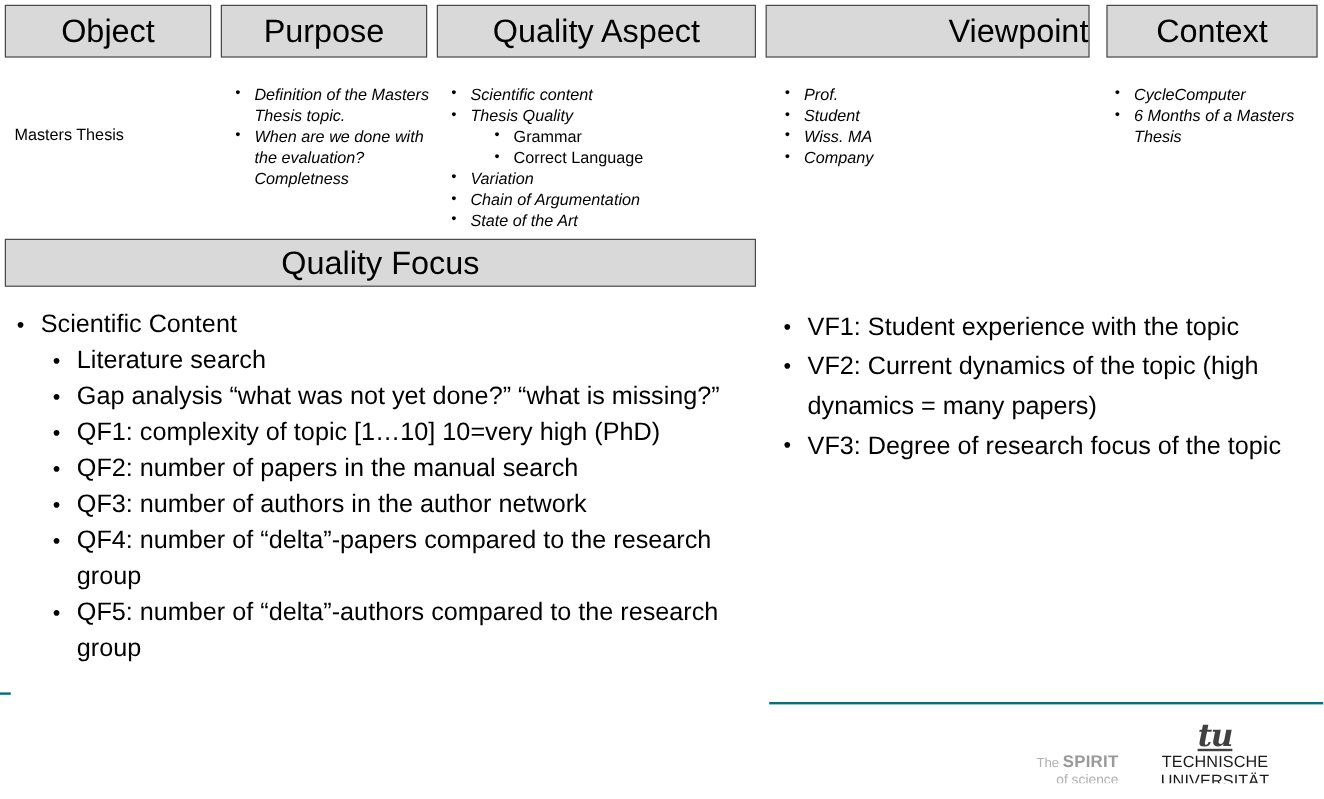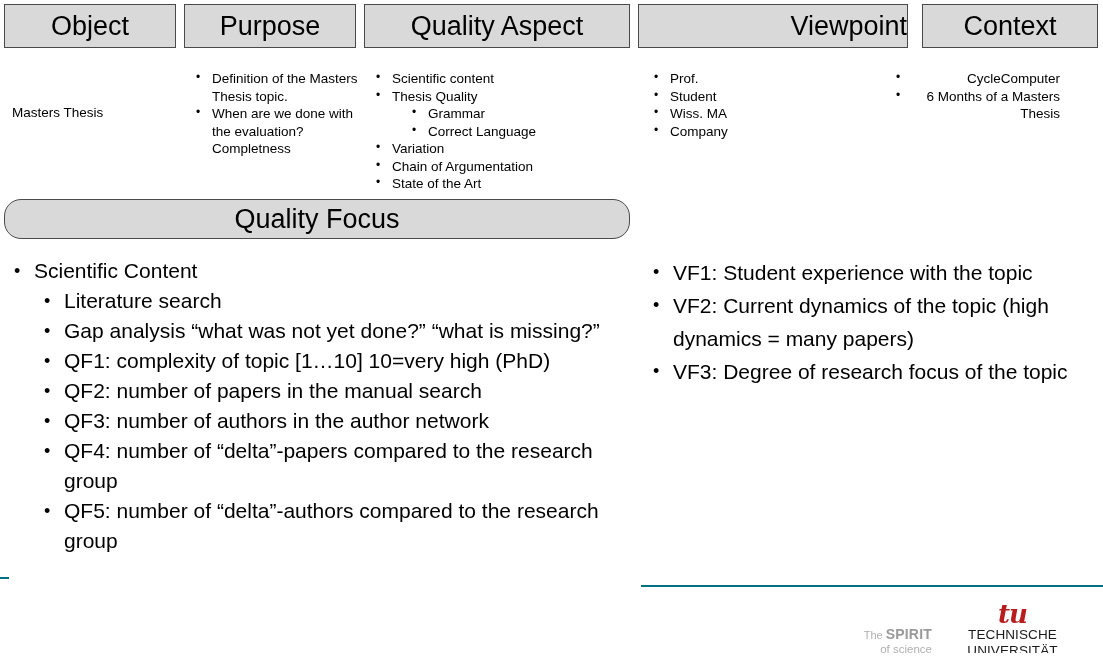--- a/index.html
+++ b/index.html
@@ -28,21 +28,21 @@
     box-sizing: border-box;
     display: flex;
     align-items: center;
     justify-content: center;
     text-align: center;
     color: #000;
     line-height: 1.0;
     white-space: nowrap;
   }
   .hdr-box.top { height: 44px; font-size: 27px; }
-  .hdr-box.section { height: 40px; font-size: 27px; border-radius: 17px; }
+  .hdr-box.section { height: 40px; font-size: 27px; }
 
   #box-object      { left: 4px;   top: 4px;  width: 172px; }
   #box-purpose     { left: 184px; top: 4px;  width: 172px; }
   #box-quality     { left: 364px; top: 4px;  width: 266px; }
   #box-viewpoint   { left: 638px; top: 4px;  width: 270px; justify-content: flex-end; }
   #box-context     { left: 922px; top: 4px;  width: 176px; }
 
   #box-qfocus      { left: 4px;   top: 199px; width: 626px; z-index: 2; }
   #box-vfactors    { left: 638px; top: 199px; width: 460px; z-index: 2; }
 
@@ -50,27 +50,28 @@
   .col-content {
     position: absolute;
     font-size: 13.5px;
     line-height: 17.5px;
     color: #000;
   }
   #col-object   { left: 12px;  top: 72px;  width: 160px; margin-top: 32px; }
   #col-purpose  { left: 190px; top: 70px;  width: 168px; }
   #col-quality  { left: 370px; top: 70px;  width: 258px; }
   #col-viewpoint{ left: 648px; top: 70px;  width: 252px; }
-  #col-context  { left: 890px; top: 70px;  width: 170px; text-align: right; }
+  #col-context  { left: 923px; top: 70px;  width: 170px; }
 
   ul.b { list-style: none; margin: 0; padding: 0; }
   ul.b > li {
     position: relative;
     padding-left: 22px;
     margin: 0 0 0 0;
+    font-style: italic;
   }
   ul.b > li::before {
     content: "\2022";
     position: absolute;
     left: 6px;
     top: -1px;
     font-size: 12px;
     line-height: 17.5px;
   }
   ul.b2 { list-style: none; margin: 0; padding: 0; }
@@ -184,23 +185,24 @@
     top: 601px;
     width: 165px;
     text-align: center;
     color: #1a1a1a;
   }
   #tu-logo .mark {
     font-family: "DejaVu Serif", serif;
     font-style: italic;
     font-weight: bold;
     font-size: 26px;
-    color: #b91c1c;
+    color: #404040;
     line-height: 26px;
     letter-spacing: -1px;
+    text-decoration: underline;
   }
   #tu-logo .name1 { font-size: 13.5px; line-height: 16px; letter-spacing: .1px; }
   #tu-logo .name2 { font-size: 13.5px; line-height: 16px; font-weight: bold; letter-spacing: .6px; }
 </style>
 </head>
 <body>
 
 <div id="slide">
 
   <div id="box-object" class="hdr-box top">

